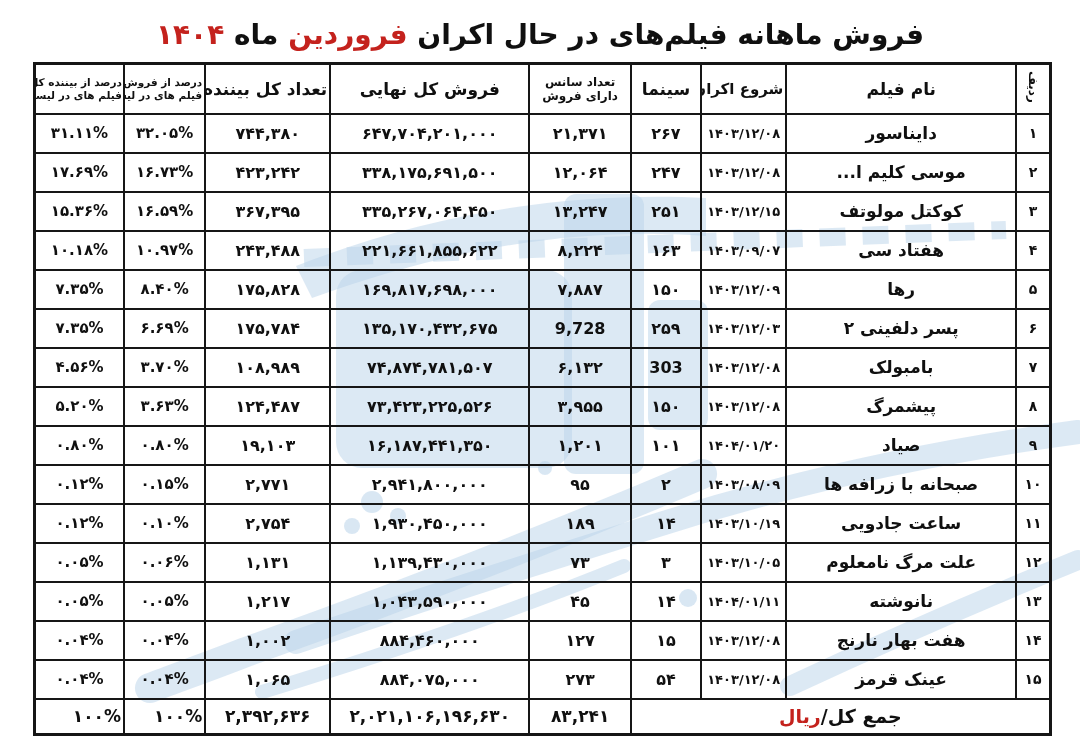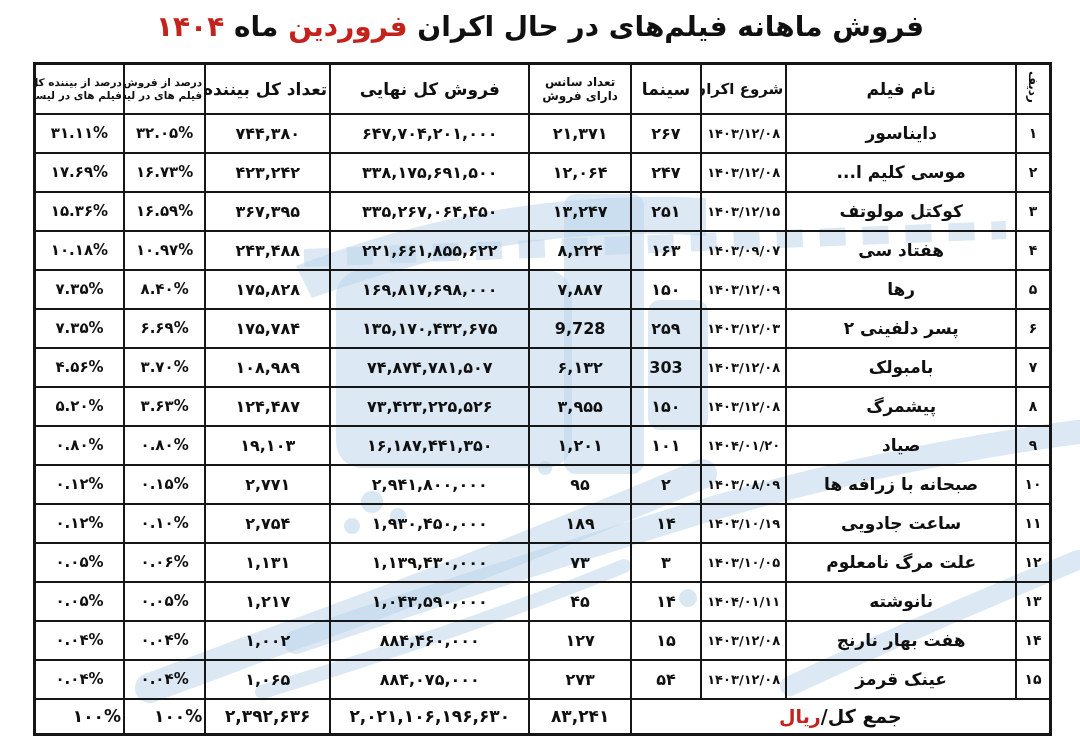--- a/index.html
+++ b/index.html
@@ -9,21 +9,21 @@
     --border-black:#161616;
     --watermark-blue:#b9d3ea;
   }
   html,body{margin:0;padding:0;}
   body{
     width:1080px;height:755px;position:relative;overflow:hidden;
     background:#ffffff;
     font-family:"DejaVu Sans","Liberation Sans",sans-serif;
   }
   .title{
-    position:absolute;top:10px;left:0;right:0;margin:0;
+    position:absolute;top:18px;left:0;right:0;margin:0;
     text-align:center;direction:rtl;
     font-size:28px;font-weight:bold;color:#101010;
   }
   .title .red{color:var(--accent-red);}
 
   
   .watermark{position:absolute;inset:0;z-index:1;pointer-events:none;}
   .wm-text{
     position:absolute;left:383px;top:588px;
     color:#93a7b8;opacity:.8;font-size:15px;font-weight:bold;

